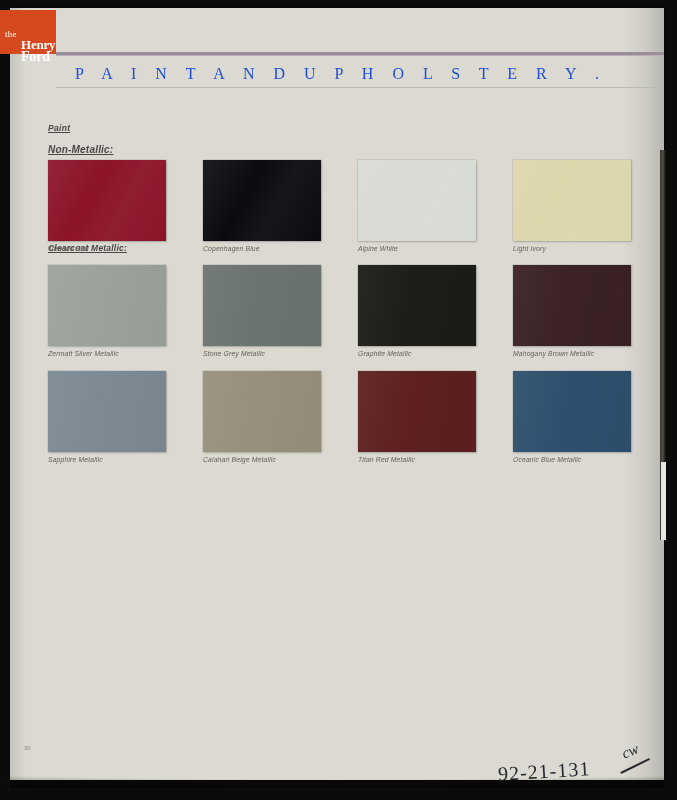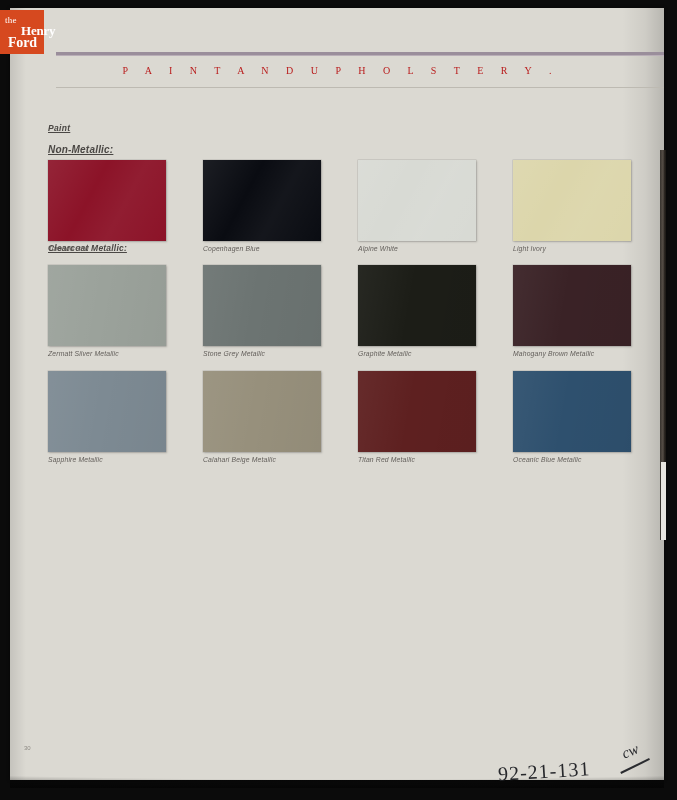--- a/index.html
+++ b/index.html
@@ -71,54 +71,54 @@
     top: 462px;
     width: 5px;
     height: 78px;
     background: #e8e6e0;
   }
 
   
   .hf-logo {
     position: absolute;
     left: 0px; top: 10px;
-    width: 44px; height: 44px;
+    width: 56px; height: 44px;
     background: #d6491f;
     color: #ffffff;
     font-family: "Liberation Serif", serif;
-    padding: 6px 4px 0 5px;
+    padding: 20px 4px 0 5px;
     line-height: 1.0;
     z-index: 40;
   }
   .hf-the   { font-size: 9px; font-weight: 400; letter-spacing: .2px; }
   .hf-henry { font-size: 13px; font-weight: 700; margin-left: 16px; margin-top: -1px; letter-spacing: -.2px; }
-  .hf-ford  { font-size: 14px; font-weight: 700; margin-left: 3px; margin-top: -1px; letter-spacing: -.2px; }
+  .hf-ford  { font-size: 14px; font-weight: 700; margin-left: 16px; margin-top: -1px; letter-spacing: -.2px; }
 
   
   .rule-mauve {
     position: absolute;
     left: 46px; top: 44px;
     width: 608px; height: 3px;
     background: #9a8e9b;
   }
   .rule-mauve-fade {
     position: absolute;
     left: 46px; top: 47px;
     width: 608px; height: 1px;
     background: #b9aeb7;
   }
   .page-title {
     position: absolute;
     left: 0px; top: 57px;
     width: 654px;
     text-align: center;
     font-family: "Liberation Serif", serif;
-    font-size: 10px;
+    font-size: 16px;
     letter-spacing: 7.5px;
-    color: #b91c1c;
+    color: #1d4ed8;
     text-indent: 7.5px;
     white-space: nowrap;
   }
   .rule-thin {
     position: absolute;
     left: 46px; top: 79px;
     width: 608px; height: 1px;
     background: #bdbab2;
   }
 

